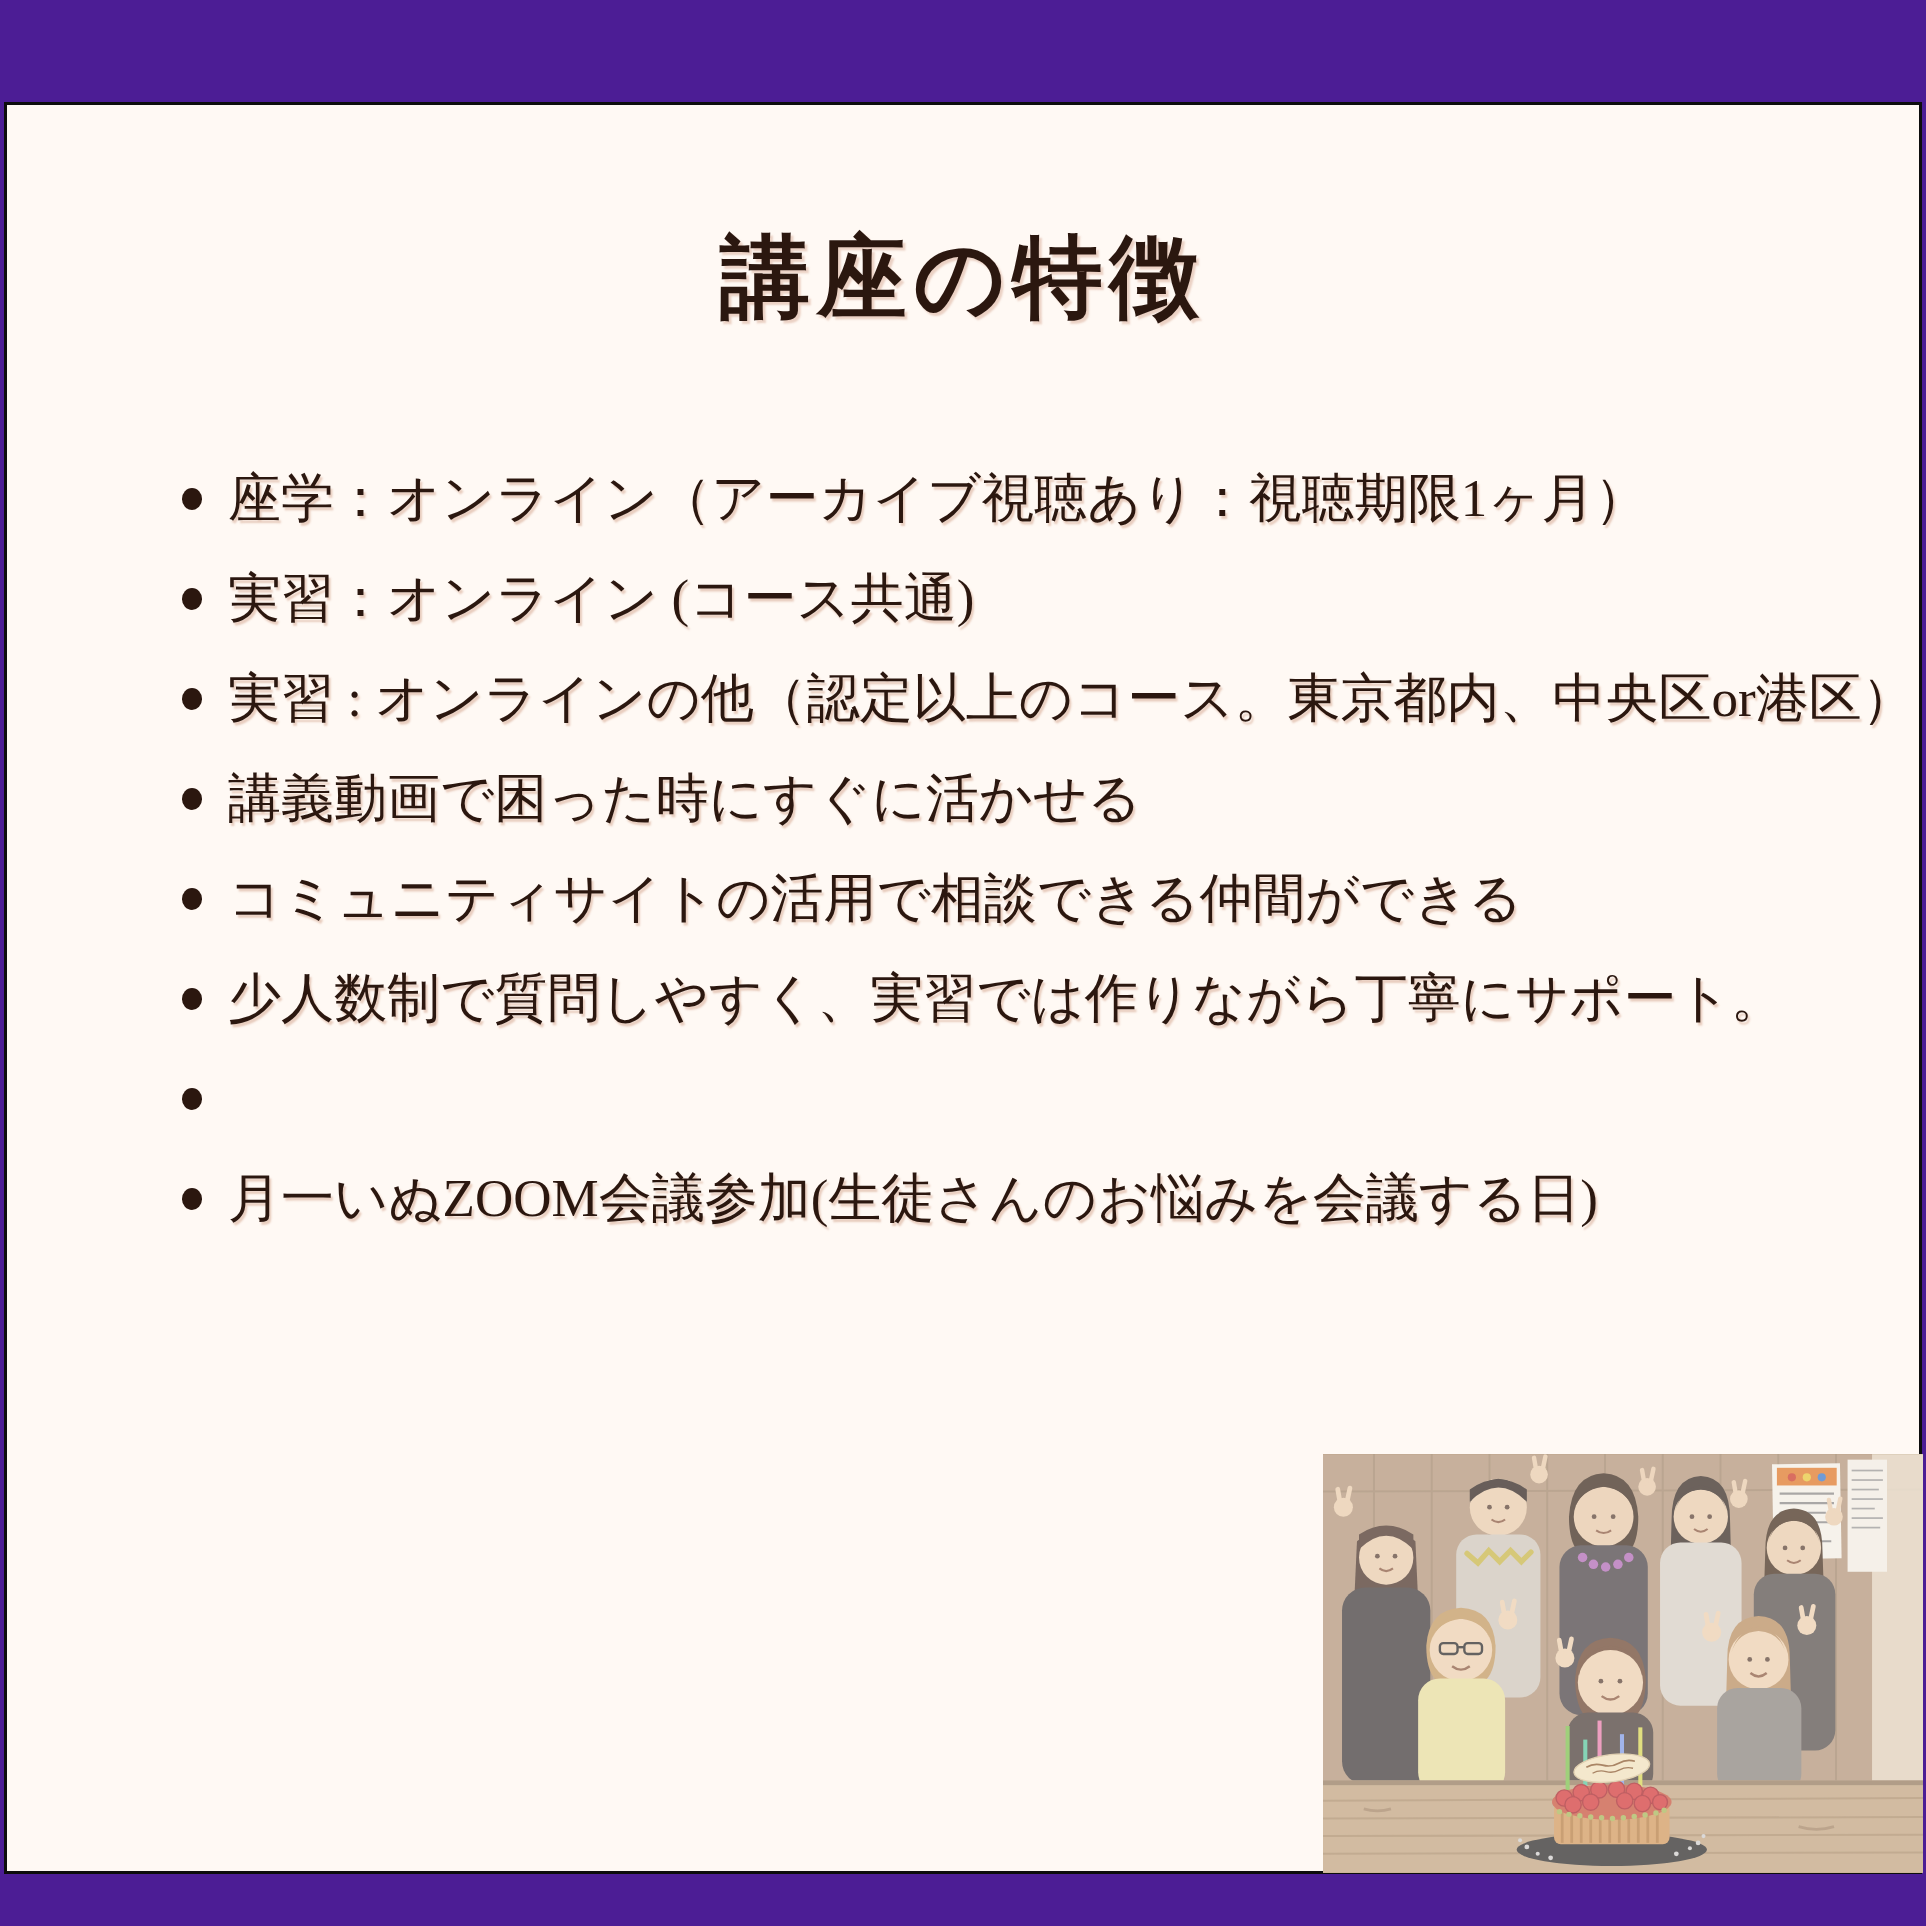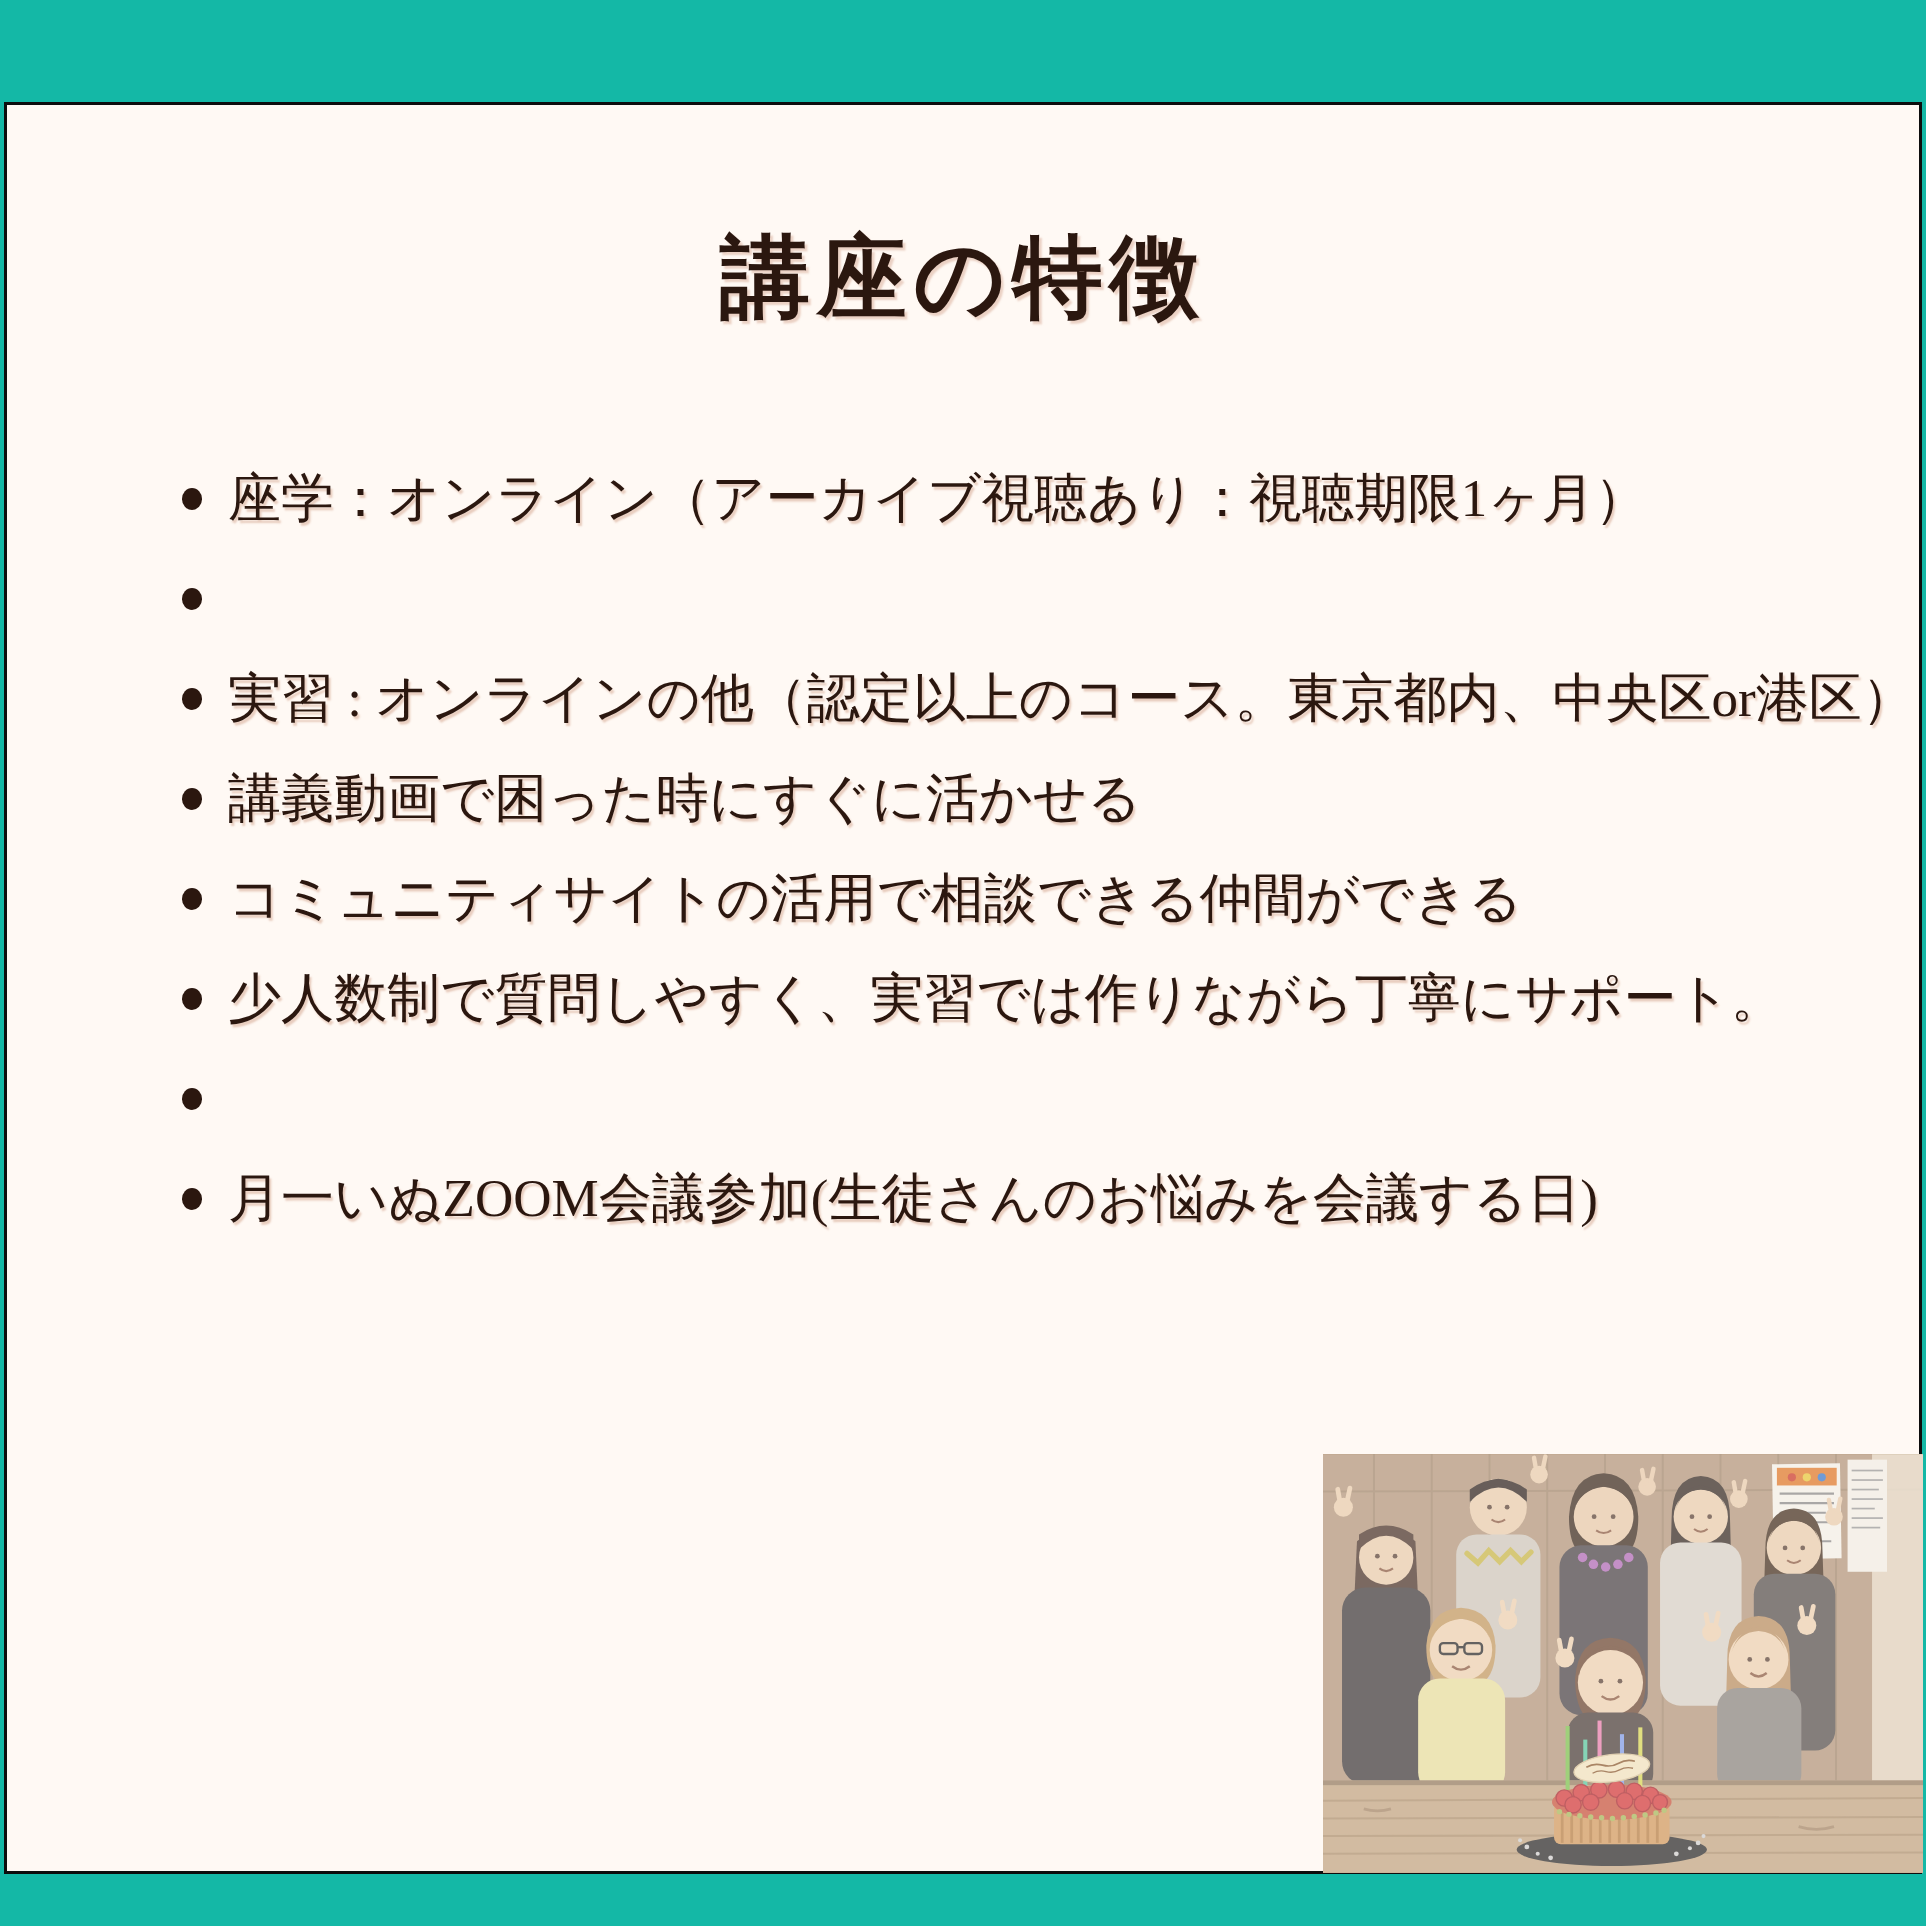--- a/index.html
+++ b/index.html
@@ -8,21 +8,21 @@
     width: 1926px;
     height: 1926px;
   }
   body {
     font-family: "Liberation Serif", "DejaVu Serif", serif;
   }
   .slide-frame {
     position: relative;
     width: 1926px;
     height: 1926px;
-    background: #14b8a6;
+    background: #4c1d95;
     overflow: hidden;
   }
   .card {
     position: absolute;
     left: 4.1px;
     top: 102px;
     width: 1918px;
     height: 1772px;
     box-sizing: border-box;
     background: #FFF9F4;
@@ -88,20 +88,21 @@
 <div class="slide-frame">
   <div class="card">
     <h1 class="slide-title">講座の特徴</h1>
     <ul class="features">
       <li>
           <span class="dot"></span>
           <span>座学：オンライン（アーカイブ視聴あり：視聴期限1ヶ月）</span>
         </li>
       <li>
           <span class="dot"></span>
+          <span>実習：オンライン (コース共通)</span>
         </li>
       <li>
           <span class="dot"></span>
           <span>実習 : オンラインの他（認定以上のコース。東京都内、中央区or港区）</span>
         </li>
       <li>
           <span class="dot"></span>
           <span>講義動画で困った時にすぐに活かせる</span>
         </li>
       <li>

